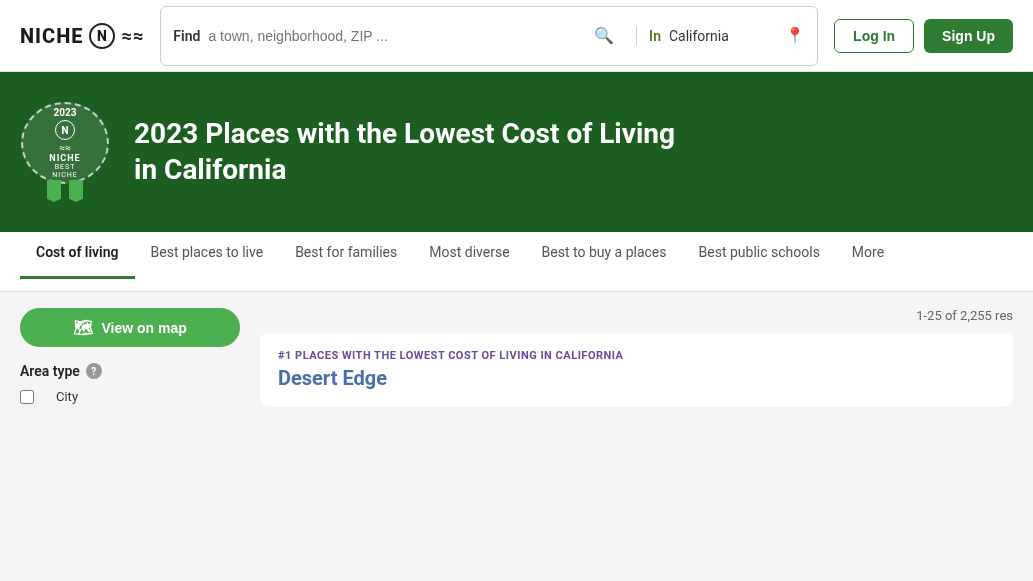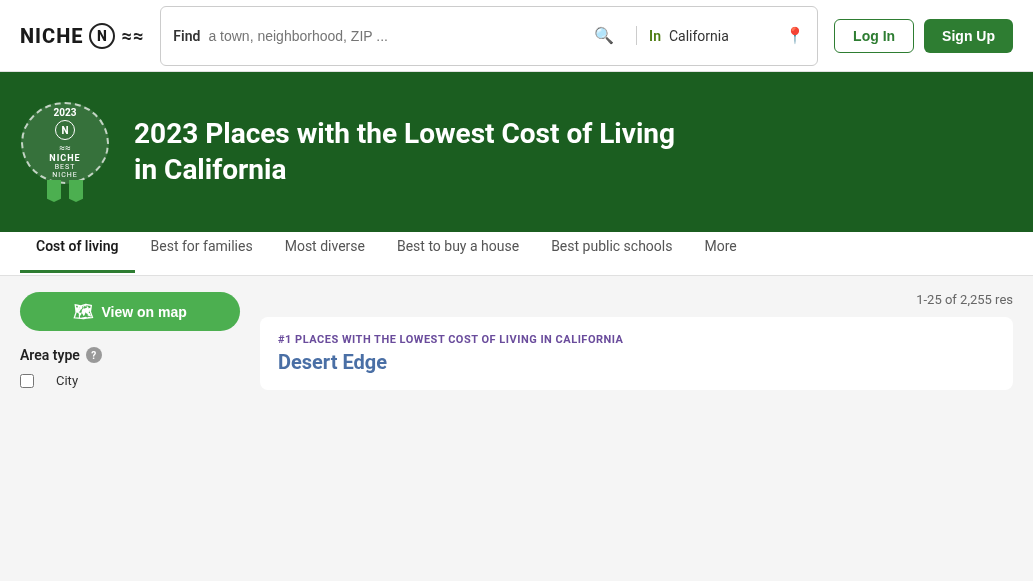--- a/index.html
+++ b/index.html
@@ -227,24 +227,24 @@
       color: #fff;
       font-size: 28px;
       font-weight: 700;
       line-height: 1.3;
     }
 
     
     .tabs-container {
       background: #fff;
       border-bottom: 1px solid #e0e0e0;
-      padding: 2px 20px;
+      padding: 12px 20px;
       display: flex;
       align-items: flex-end;
-      height: 44px;
+      height: 60px;
       gap: 0;
     }
     .tab-item {
       padding: 14px 16px;
       font-size: 14px;
       color: #555;
       cursor: pointer;
       white-space: nowrap;
       border-bottom: 3px solid transparent;
       height: 52px;
@@ -413,23 +413,24 @@
     </div>
   </div>
   <div class="hero-title">
     <span>2023 Places with the Lowest Cost of Living</span><br>
     <span>in California</span>
   </div>
 </div>
 
 <div class="tabs-container">
   <div class="tab-item active">Cost of living</div>
+  <div class="tab-item">Best places to live</div>
   <div class="tab-item">Best for families</div>
   <div class="tab-item">Most diverse</div>
-  <div class="tab-item">Best to buy a house</div>
+  <div class="tab-item">Best to buy a places</div>
   <div class="tab-item">Best public schools</div>
   <div class="tab-item">More</div>
 </div>
 
 <div class="content-area">
 
   <div class="sidebar">
     <button class="view-on-map-btn">
       <span class="map-icon">🗺</span>
       <span>View on map</span>

